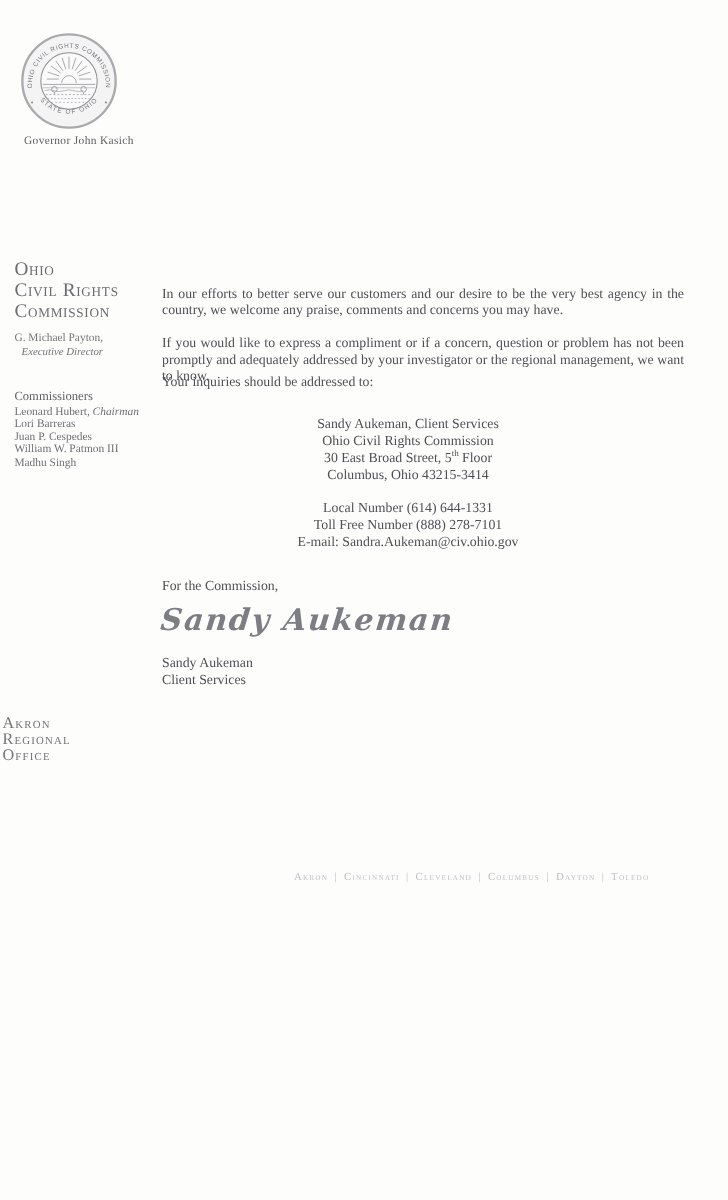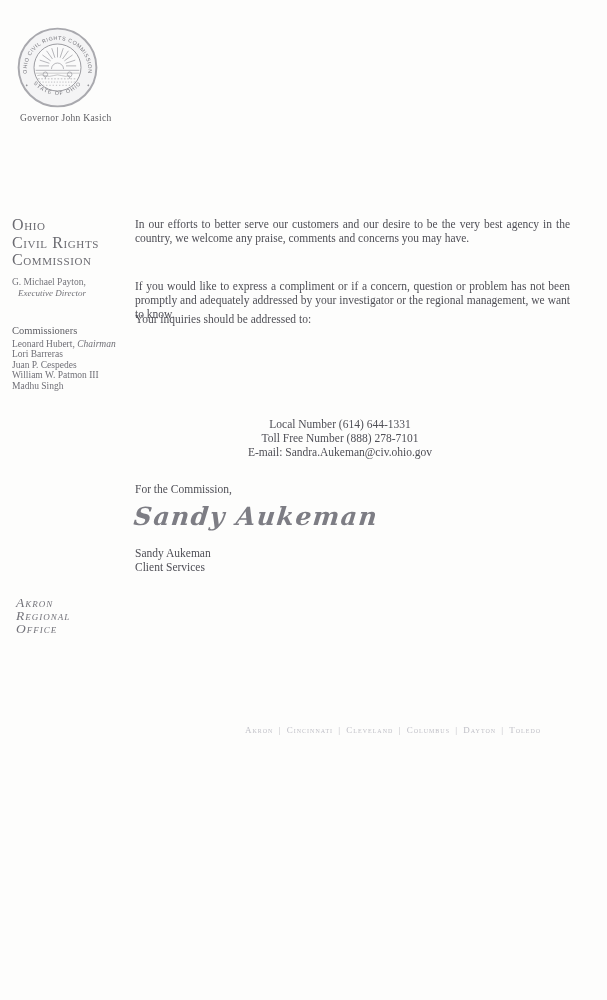--- a/index.html
+++ b/index.html
@@ -12,28 +12,28 @@
   .seal-text{font-family:"Liberation Sans","DejaVu Sans",sans-serif;fill:#77777d;}
   .governor{position:absolute;left:20px;top:113px;font-size:9.5px;color:#5c5c60;letter-spacing:.3px;}
   
   .org{position:absolute;left:12px;top:216px;width:122px;
        font-variant:small-caps;font-size:16px;line-height:17.5px;color:#6b6b71;letter-spacing:.6px;}
   .director{position:absolute;left:12px;top:277px;font-size:9.5px;line-height:11px;color:#74747a;}
   .director .title{font-style:italic;font-size:9px;text-align:right;}
   .comm-heading{position:absolute;left:12px;top:325px;font-size:10.5px;color:#5f5f65;}
   .comm-list{position:absolute;left:12px;top:339px;font-size:9.5px;line-height:10.4px;color:#6f6f76;width:120px;}
   .comm-list i{font-style:italic;}
-  .office{position:absolute;left:16px;top:596px;width:130px;font-style:italic;}
+  .office{position:absolute;left:2px;top:596px;width:130px;}
   .office-name{font-variant:small-caps;font-size:13.5px;line-height:13px;color:#73737a;letter-spacing:1px;}
   .office-addr{margin-top:2px;font-size:8.8px;line-height:10px;color:#84848b;}
   
   .col{position:absolute;left:135px;width:435px;font-size:11.5px;line-height:14px;}
   .salutation{top:168px;}
   .para{text-align:justify;text-align-last:left;}
-  .para1{top:217px;}
+  .para1{top:238px;}
   .para2{top:267px;margin-top:12px;}
   .inquiries{top:312px;}
   .centerblock{left:135px;width:410px;text-align:center;}
   .addrblock{top:347px;}
   .contactblock{top:417px;}
   .closing{top:482px;}
   .signature{position:absolute;left:134px;top:502px;font-size:25px;color:#7d7d84;
     font-style:italic;font-weight:bold;letter-spacing:1.5px;transform:skewX(-6deg);
     font-family:"DejaVu Serif","Liberation Serif",serif;}
   .signer{top:547px;line-height:13.5px;}
@@ -122,20 +122,26 @@
       <div>Akron</div>
       <div>Regional</div>
       <div>Office</div>
     </div>
   </div>
 
   <div class="col para para1">In our efforts to better serve our customers and our desire to be the very best agency in the country, we welcome any praise, comments and concerns you may have.</div>
   <div class="col para para2">If you would like to express a compliment or if a concern, question or problem has not been promptly and adequately addressed by your investigator or the regional management, we want to know.</div>
   <div class="col inquiries">Your inquiries should be addressed to:</div>
 
+  <div class="col centerblock addrblock">
+    <div>Sandy Aukeman, Client Services</div>
+    <div>Ohio Civil Rights Commission</div>
+    <div><span>30 East Broad Street, 5</span><sup>th</sup><span> Floor</span></div>
+    <div>Columbus, Ohio 43215-3414</div>
+  </div>
 
   <div class="col centerblock contactblock">
     <div>Local Number (614) 644-1331</div>
     <div>Toll Free Number (888) 278-7101</div>
     <div>E-mail: Sandra.Aukeman@civ.ohio.gov</div>
   </div>
 
   <div class="col closing">For the Commission,</div>
   <div class="signature">Sandy Aukeman</div>
   <div class="col signer">

